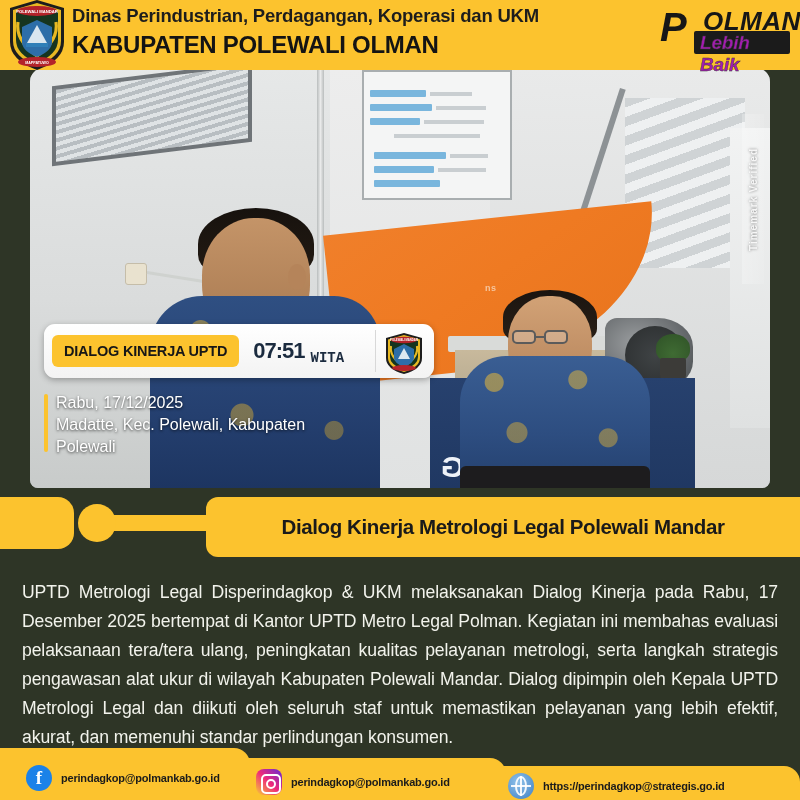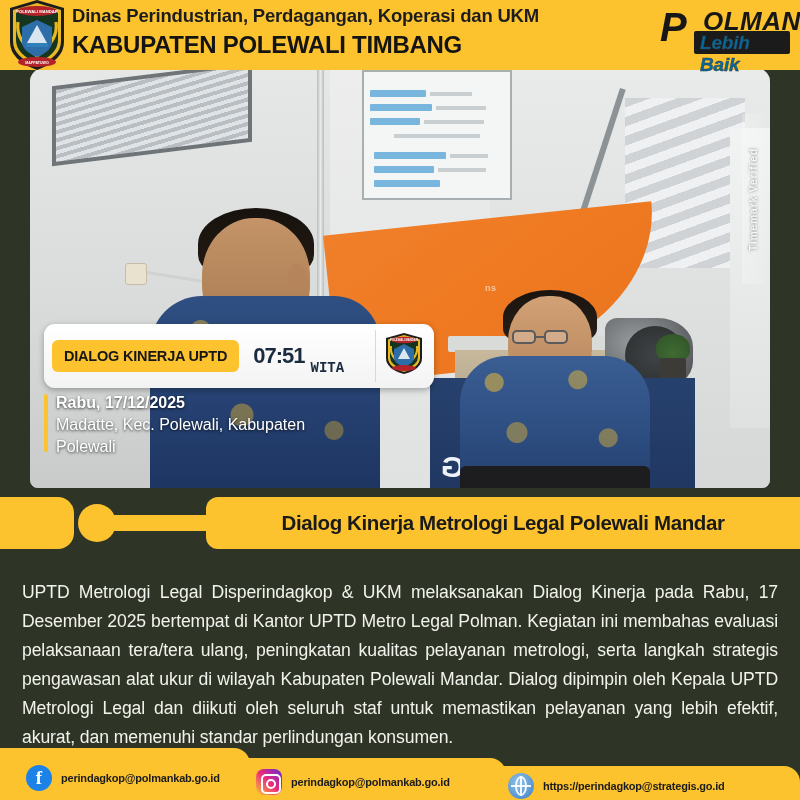--- a/index.html
+++ b/index.html
@@ -38,21 +38,21 @@
     font-size:40px; font-weight:900; font-style:italic; color:#171717;
     line-height:40px; letter-spacing:-2px;
   }
   .polman-word {
     position:absolute; left:43px; top:3px;
     font-size:26px; font-weight:900; font-style:italic; color:#171717;
     letter-spacing:0.5px; line-height:26px;
   }
   .polman-sub {
     position:absolute; left:40px; top:27px;
-    font-size:19px; font-weight:800; font-style:italic; color:#0369a1;
+    font-size:19px; font-weight:800; font-style:italic; color:#a21caf;
     letter-spacing:-0.2px; line-height:22px;
     -webkit-text-stroke:0.4px #3a3a3a;
   }
   .polman-subbg {
     position:absolute; left:34px; top:26px; width:96px; height:23px;
     background:#1b1b1b; border-radius:2px;
   }
 
   
   .photo-wrap {
@@ -152,41 +152,41 @@
   .p2-glass-l, .p2-glass-r {
     position:absolute; top:262px; width:24px; height:14px;
     border:2px solid #5b5b5b; border-radius:5px; background:rgba(255,255,255,.22);
   }
   .p2-glass-l { left:482px; } .p2-glass-r { left:514px; }
   .p2-glass-br{ position:absolute; left:506px; top:268px; width:8px; height:2px; background:#5b5b5b; }
   .p2-lap { left:430px; top:398px; width:190px; height:30px; background:#1d1c1e; border-radius:6px; }
 
   
   .ts-card {
-    position:absolute; left:14px; top:256px; width:390px; height:64px;
+    position:absolute; left:14px; top:256px; width:390px; height:54px;
     background:linear-gradient(180deg,#ffffff,#f3f3f3);
     border-radius:11px; box-shadow:0 2px 6px rgba(0,0,0,.3); z-index:18;
     display:flex; align-items:center;
   }
   .ts-badge {
     margin-left:8px; background:#fcc32e; border-radius:6px;
     padding:8px 12px; font-size:14.5px; font-weight:800; color:#171717;
     letter-spacing:-0.2px; white-space:nowrap;
   }
   .ts-time {
     margin-left:14px; font-size:22px; font-weight:700; color:#1b2b3f;
     letter-spacing:-1px; line-height:34px;
   }
   .ts-tz { margin-left:6px; font-size:14px; font-weight:800; color:#1b2b3f; align-self:flex-end; margin-bottom:12px;font-family:Liberation Mono, monospace; }
   .ts-sep { position:absolute; right:58px; top:6px; bottom:6px; width:1px; background:#d8d8d8; }
   .ts-crest { position:absolute; right:8px; top:7px; width:44px; height:44px; }
 
   .ts-info { position:absolute; left:14px; top:324px; z-index:18; padding-left:12px; }
   .ts-info:before { content:""; position:absolute; left:0; top:2px; bottom:6px; width:4px; background:#fcc32e; border-radius:2px; }
-  .ts-date { font-size:16px; font-weight:700; color:#ffffff; text-shadow:0 1px 3px rgba(0,0,0,.75); line-height:22px; }
+  .ts-date { font-size:16px; font-weight:400; color:#ffffff; text-shadow:0 1px 3px rgba(0,0,0,.75); line-height:22px; }
   .ts-loc  { font-size:16px; font-weight:400; color:#ffffff; text-shadow:0 1px 3px rgba(0,0,0,.75); line-height:22px; max-width:300px; }
 
   .watermark {
     position:absolute; right:6px; top:46px; z-index:18;
     width:22px; height:170px;
     background:linear-gradient(90deg,rgba(255,255,255,.25),rgba(255,255,255,.08));
     display:flex; align-items:center; justify-content:center;
   }
   .watermark span {
     writing-mode:vertical-rl; transform:rotate(180deg);
@@ -205,21 +205,21 @@
     font-size:19px; font-weight:800; font-style:italic; color:#1a1a1a;
     letter-spacing:-0.3px; white-space:nowrap;
   }
 
   
   .ribbon { position:absolute; left:0; top:497px; width:800px; height:52px; z-index:25; }
   .rb-block { position:absolute; left:-14px; top:0; width:88px; height:52px; background:#fcc32e; border-radius:0 16px 16px 0; }
   .rb-dot   { position:absolute; left:78px; top:7px; width:38px; height:38px; background:#fcc32e; border-radius:50%; }
   .rb-bar   { position:absolute; left:112px; top:18px; width:100px; height:16px; background:#fcc32e; }
   .rb-main  {
-    position:absolute; left:206px; top:0; width:594px; height:52px;
+    position:absolute; left:206px; top:0; width:594px; height:60px;
     background:#fcc32e; border-radius:12px 0 0 12px;
     display:flex; align-items:center; justify-content:center;
   }
   .rb-main span {
     font-size:20.5px; font-weight:800; color:#1a1a1a; letter-spacing:-0.4px;
     white-space:nowrap;
   }
 
   
   .body-text {
@@ -263,21 +263,21 @@
         <path d="M31 22 L46 29 L46 44 Q46 53 31 59 Q16 53 16 44 L16 29 Z" fill="#2d6ea8"></path>
         <path d="M31 27 L41 45 L21 45 Z" fill="#d9e6ef"></path>
         <rect x="20" y="45" width="22" height="4" fill="#2f7fb8"></rect>
         <ellipse cx="31" cy="64" rx="19" ry="5" fill="#b4232a"></ellipse>
         <text x="31" y="66.2" font-size="3.6" font-family="Liberation Sans,sans-serif" font-weight="700" fill="#fff" text-anchor="middle">MAPPATUWO</text>
       </svg>
     </div>
 
     <div class="header-text">
       <div class="hdr-line1">Dinas Perindustrian, Perdagangan, Koperasi dan UKM</div>
-      <div class="hdr-line2">KABUPATEN POLEWALI TIMBANG</div>
+      <div class="hdr-line2">KABUPATEN POLEWALI OLMAN</div>
     </div>
 
     <div class="polman-logo">
       <div class="polman-p">P</div>
       <div class="polman-word">OLMAN</div>
       <div class="polman-subbg"></div>
       <div class="polman-sub">Lebih Baik</div>
     </div>
   </div>
 

